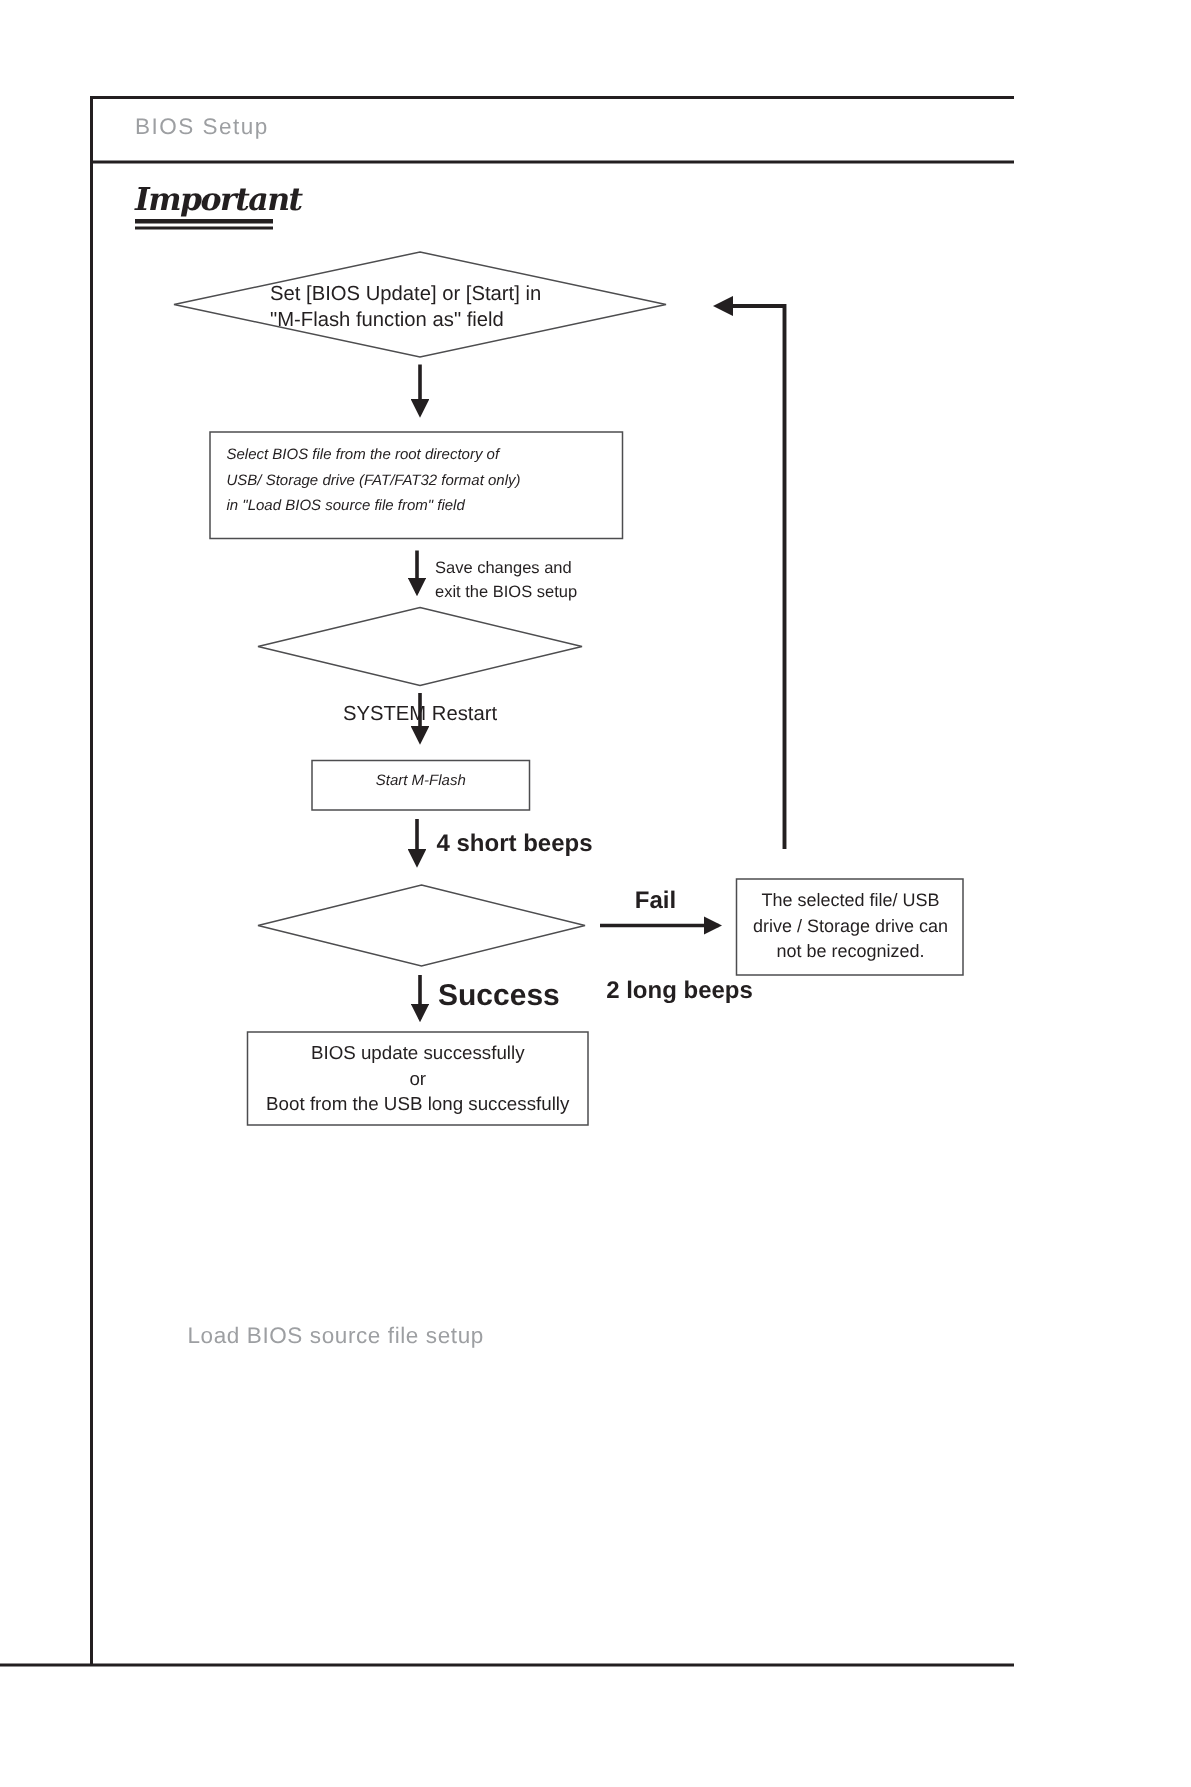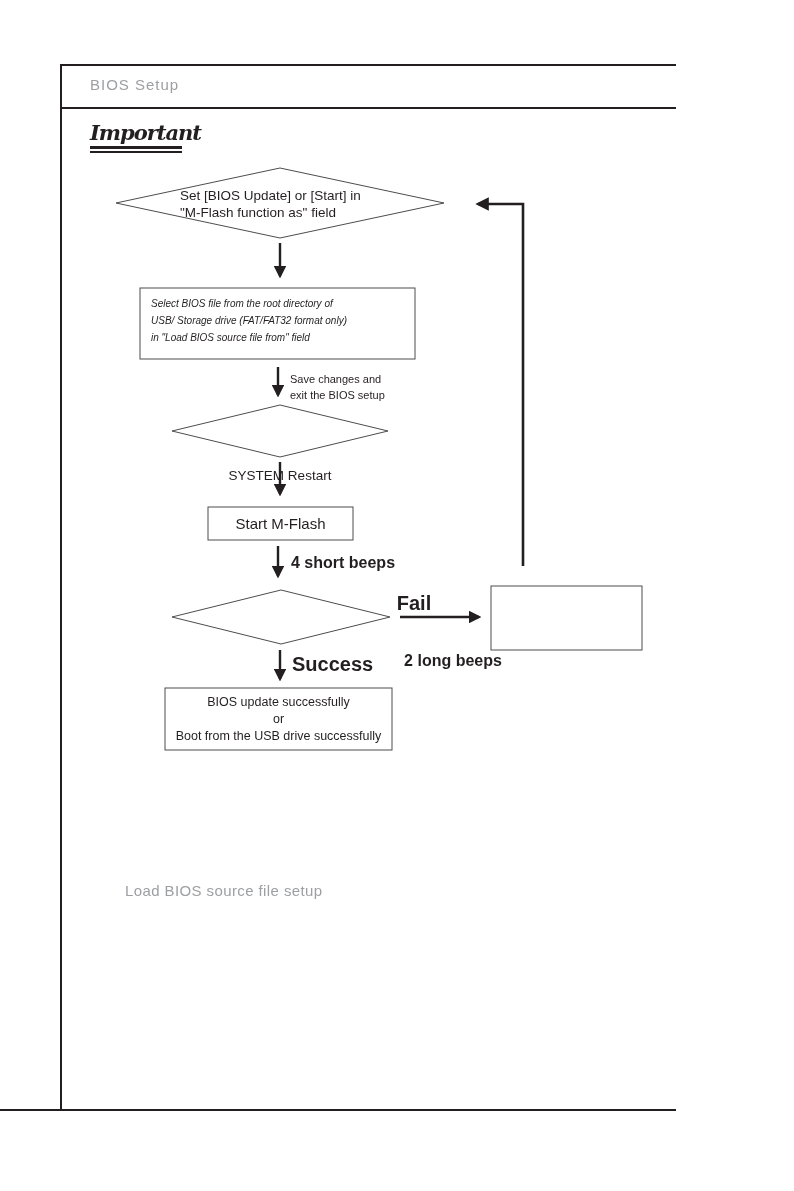--- a/index.html
+++ b/index.html
@@ -34,24 +34,24 @@
     position:absolute;white-space:pre-line;color:#231f20;
     font-family:"Liberation Sans",sans-serif;
   }
   .c{text-align:center;}
   .b{font-weight:bold;}
 
   #t-d1{left:180px;top:187px;font-size:13.5px;line-height:17px;}
   #t-box1{left:151px;top:295px;font-size:10px;line-height:17px;font-style:italic;}
   #t-save{left:290px;top:371px;font-size:11px;line-height:16px;}
   #t-d2{left:180px;top:424px;width:200px;font-size:13.5px;margin-top:44px;}
-  #t-box2{left:208px;top:515px;width:145px;font-size:15px;}
+  #t-box2{left:208px;top:515px;width:145px;font-size:10px;font-style:italic;}
   #t-b4{left:291px;top:554px;font-size:16px;}
   #t-d3{left:181px;top:601px;width:200px;font-size:13px;line-height:16px;}
-  #t-fail{left:372px;top:592px;width:84px;font-size:20px;}
+  #t-fail{left:395px;top:592px;width:84px;font-size:16px;}
   #t-b2{left:398px;top:620px;width:110px;font-size:16px;margin-top:32px;}
   #t-success{left:292px;top:653px;font-size:20px;}
   #t-box3{left:165px;top:694px;width:227px;font-size:12.5px;line-height:17px;}
   #t-failbox{left:492px;top:592px;width:150px;font-size:12px;line-height:17px;}
   #t-note{left:535px;top:393px;font-size:13.5px;line-height:20px;}
 </style>
 </head>
 <body>
 
 <div class="page">
@@ -103,17 +103,20 @@
   <div class="txt" id="t-save">Save changes and
 exit the BIOS setup</div>
   <div class="txt c" id="t-d2">SYSTEM Restart</div>
   <div class="txt c" id="t-box2">Start M-Flash</div>
   <div class="txt b" id="t-b4">4 short beeps</div>
   <div class="txt b c" id="t-fail">Fail</div>
   <div class="txt b c" id="t-b2">2 long beeps</div>
   <div class="txt b" id="t-success">Success</div>
   <div class="txt c" id="t-box3">BIOS update successfully
 or
-Boot from the USB drive successfully</div>
+Boot from the USB long successfully</div>
+  <div class="txt c" id="t-failbox">The selected file/ USB
+drive / Storage drive can
+not be recognized.</div>
 
   <div class="gray-heading" id="section-heading">Load BIOS source file setup</div>
 
 </div>
 
 </body></html>

